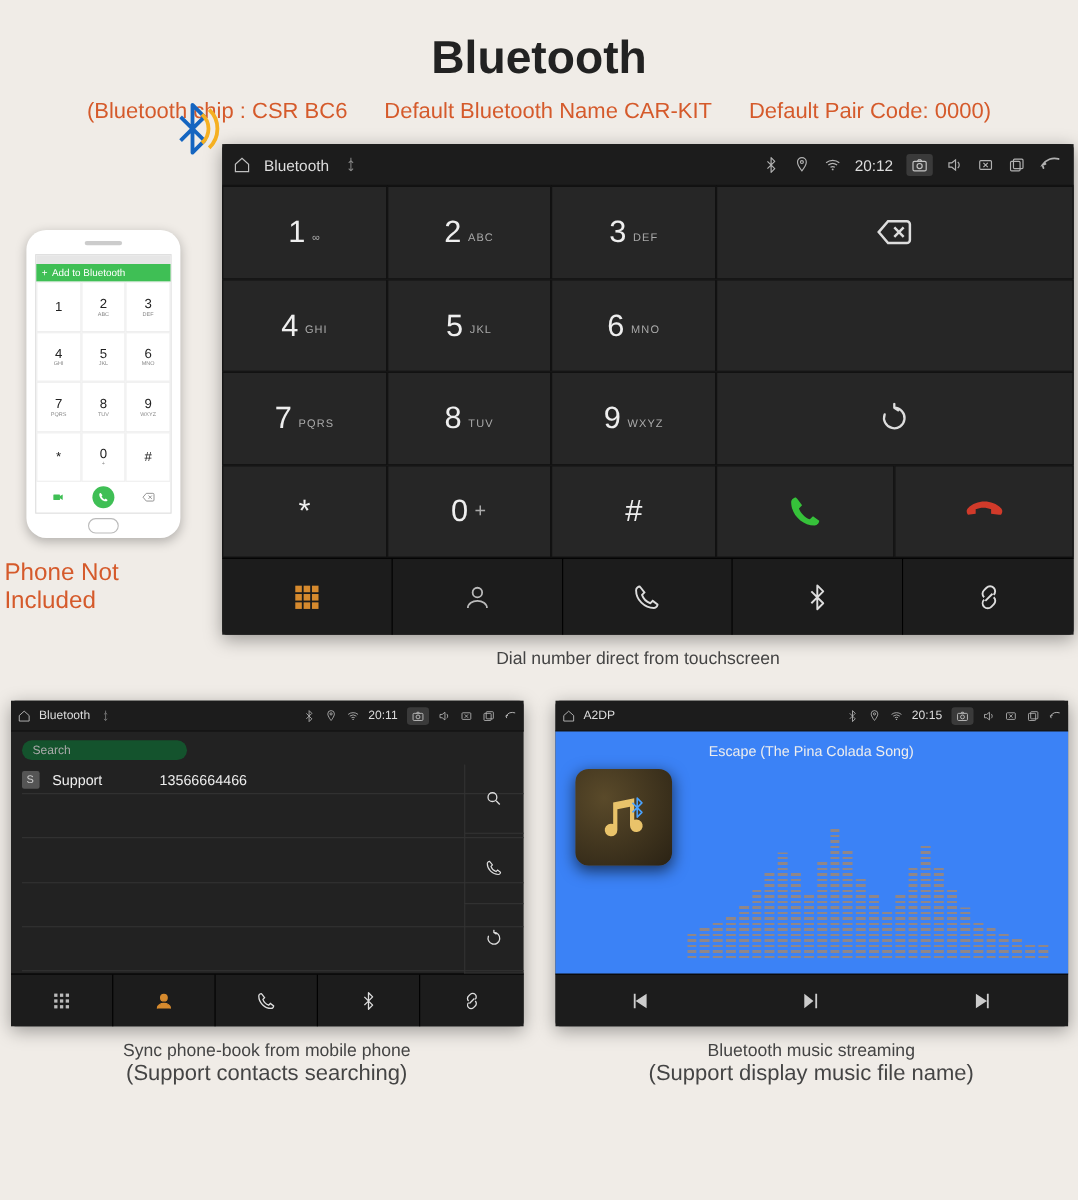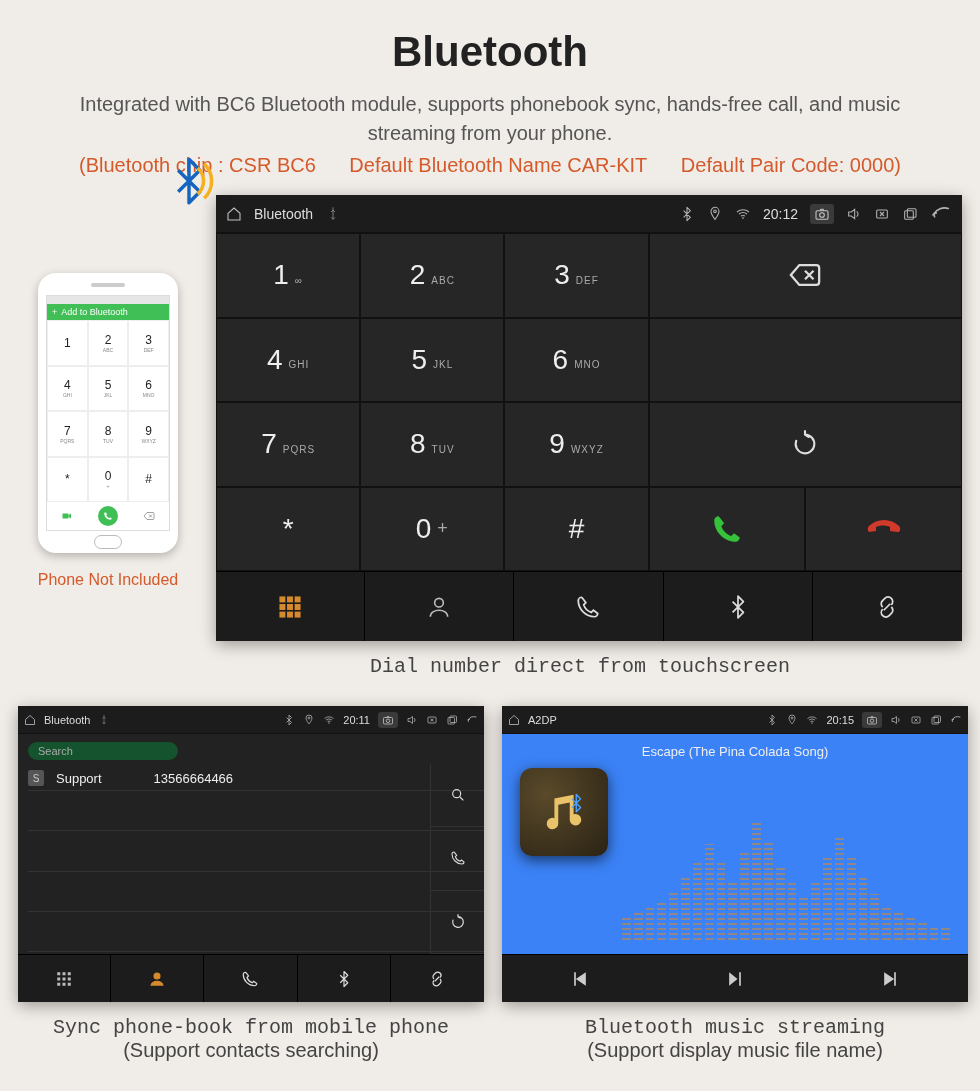--- a/index.html
+++ b/index.html
@@ -4,21 +4,21 @@
 <style>
   * { box-sizing: border-box; margin: 0; padding: 0; }
   body {
     width: 980px;
     height: 1091px;
     background: #f0ece7;
     font-family: -apple-system, BlinkMacSystemFont, "Segoe UI", Arial, sans-serif;
     color: #333;
     overflow: hidden;
   }
-  .page { padding: 20px 18px; }
+  .page { padding: 20px 4px; }
   .title {
     text-align: center;
     font-size: 42px;
     font-weight: 700;
     color: #222;
     margin-top: 8px;
     margin-bottom: 14px;
   }
   .subtitle {
     text-align: center;
@@ -70,21 +70,21 @@
   .phone-key { border: 0.5px solid #eee; display: flex; align-items: center; justify-content: center; flex-direction: column; font-size: 12px; color: #222; }
   .phone-key small { font-size: 5px; color: #888; }
   .phone-action { display: grid; grid-template-columns: repeat(3,1fr); height: 28px; }
   .phone-action div { display:flex; align-items:center; justify-content:center; }
   .phone-call-btn { width: 20px; height:20px; border-radius:50%; background:#3fbf55; display:flex; align-items:center;justify-content:center;}
   .phone-home { height: 22px; display:flex; align-items:center; justify-content:center; }
   .phone-home span { width:28px; height:14px; border:1px solid #bbb; border-radius:7px; }
   .bt-icon-large {
     position: absolute; left: 125px; top: -40px;
   }
-  .phone-caption { color:#d55a2b; font-size:16px; margin-top:18px; }
+  .phone-caption { color:#d55a2b; font-size:22px; margin-top:18px; }
 
   
   .hu {
     background: #222;
     border-radius: 4px;
     box-shadow: 0 4px 16px rgba(0,0,0,0.35);
     display: flex; flex-direction: column;
     color: #ddd;
   }
   .hu-large { flex: 1; height: 446px; }
@@ -129,21 +129,21 @@
     height: 70px; display: grid; grid-template-columns: repeat(5,1fr);
     background: #1c1c1c; border-top:1px solid #000;
   }
   .hu-small .hu-tabs { height: 48px; }
   .hu-tab { display:flex; align-items:center; justify-content:center; border-right:1px solid #000; }
   .hu-tab:last-child{border-right:none;}
   .hu-tab svg { width:26px; height:26px; stroke:#bbb; fill:none; stroke-width:1.5; }
   .hu-small .hu-tab svg { width:18px; height:18px; }
   .hu-tab.active-orange-fill svg { fill:#d68a2e; stroke:#d68a2e; }
 
-  .caption { text-align:center; font-size:20px; color:#444; margin-top:14px;font-family:Liberation Mono, monospace; }
+  .caption { text-align:center; font-size:16px; color:#444; margin-top:14px; }
   .caption-sub { font-size:20px; color:#444; }
   .row2 { display:flex; gap:18px; margin-top:28px; }
   .col { display:flex; flex-direction:column; align-items:center; flex:1; }
 
   
   .pb-search {
     margin: 8px 10px 4px 10px; background:#14532d; border-radius:12px;
     padding: 3px 10px; font-size:11px; color:#aaa; width:150px;
   }
   .pb-list { flex:1; padding: 2px 0 2px 10px; display:flex; flex-direction:column; position:relative;}
@@ -258,21 +258,20 @@
         <path d="M5 4v16l12-8zM17 4h2v16h-2z"></path>
       </g>
     <g id="i-playpause">
         <path d="M5 4l10 8-10 8zM17 4h2v16h-2z"></path>
       </g>
   </defs>
 </svg>
 
 <div class="page">
   <div class="title">Bluetooth</div>
-  <div class="subtitle">Integrated with BC6 Bluetooth module, supports phonebook sync, hands-free call, and music streaming from your phone.</div>
   <div class="specs">
     <span>(Bluetooth chip : CSR BC6</span>
     <span>Default Bluetooth Name CAR-KIT</span>
     <span>Default Pair Code: 0000)</span>
   </div>
 
   <div class="row1">
 
     <div class="phone-col">
       <div style="position:relative;">

